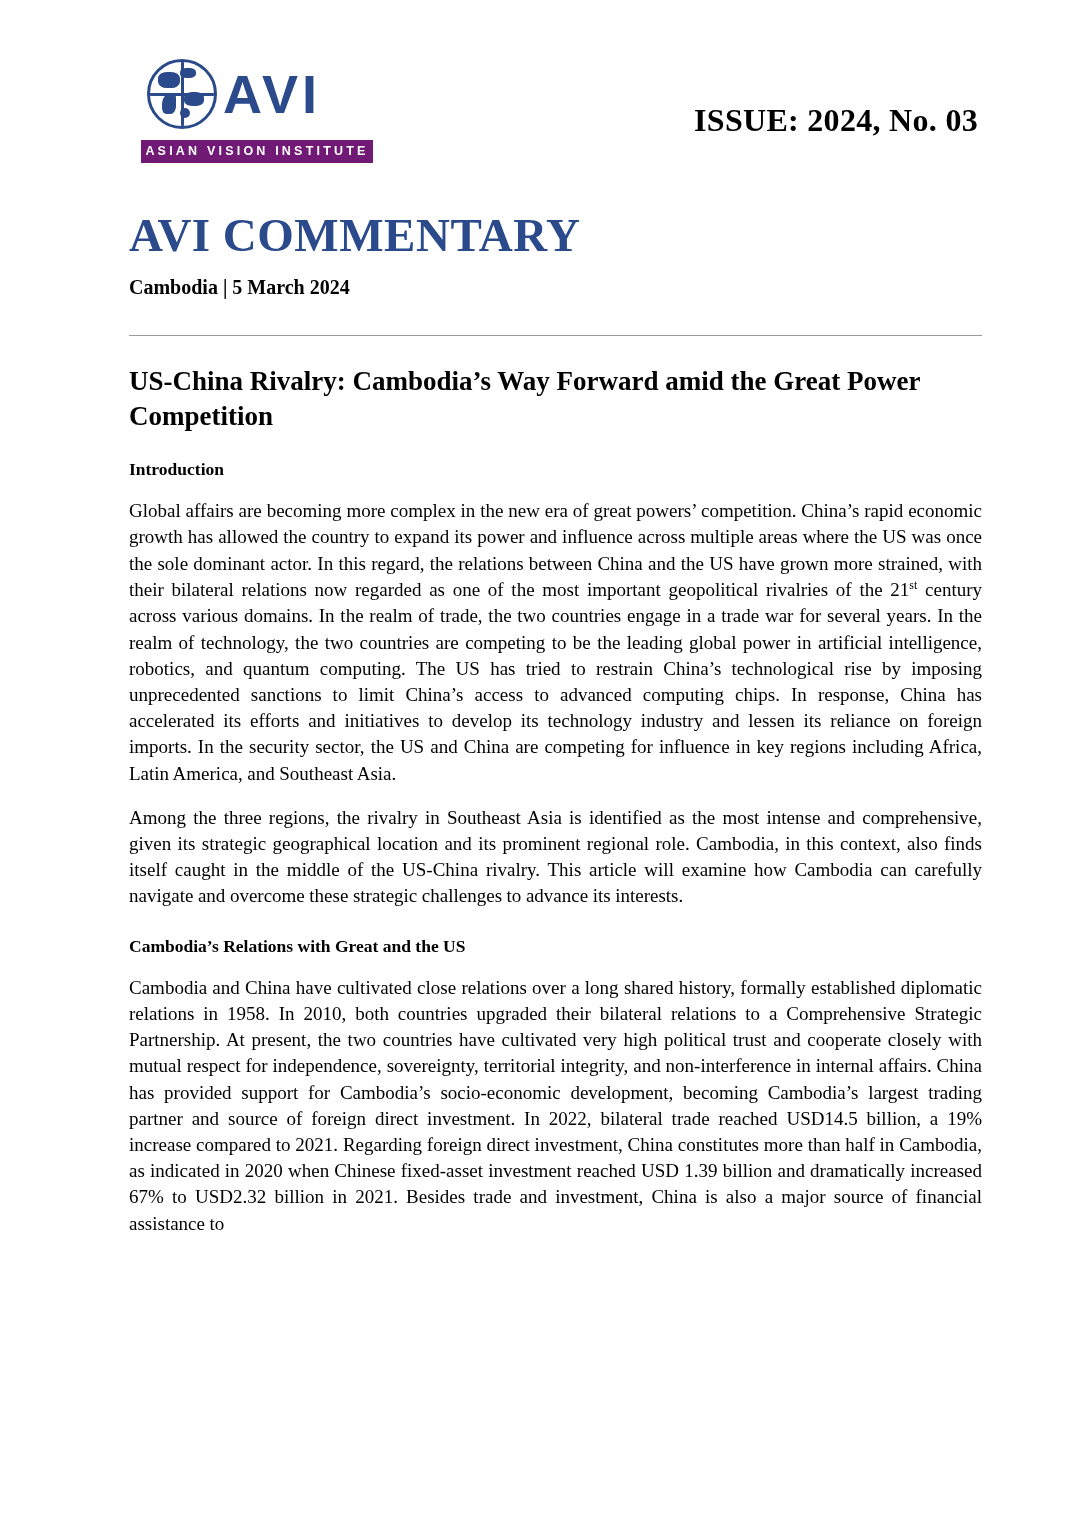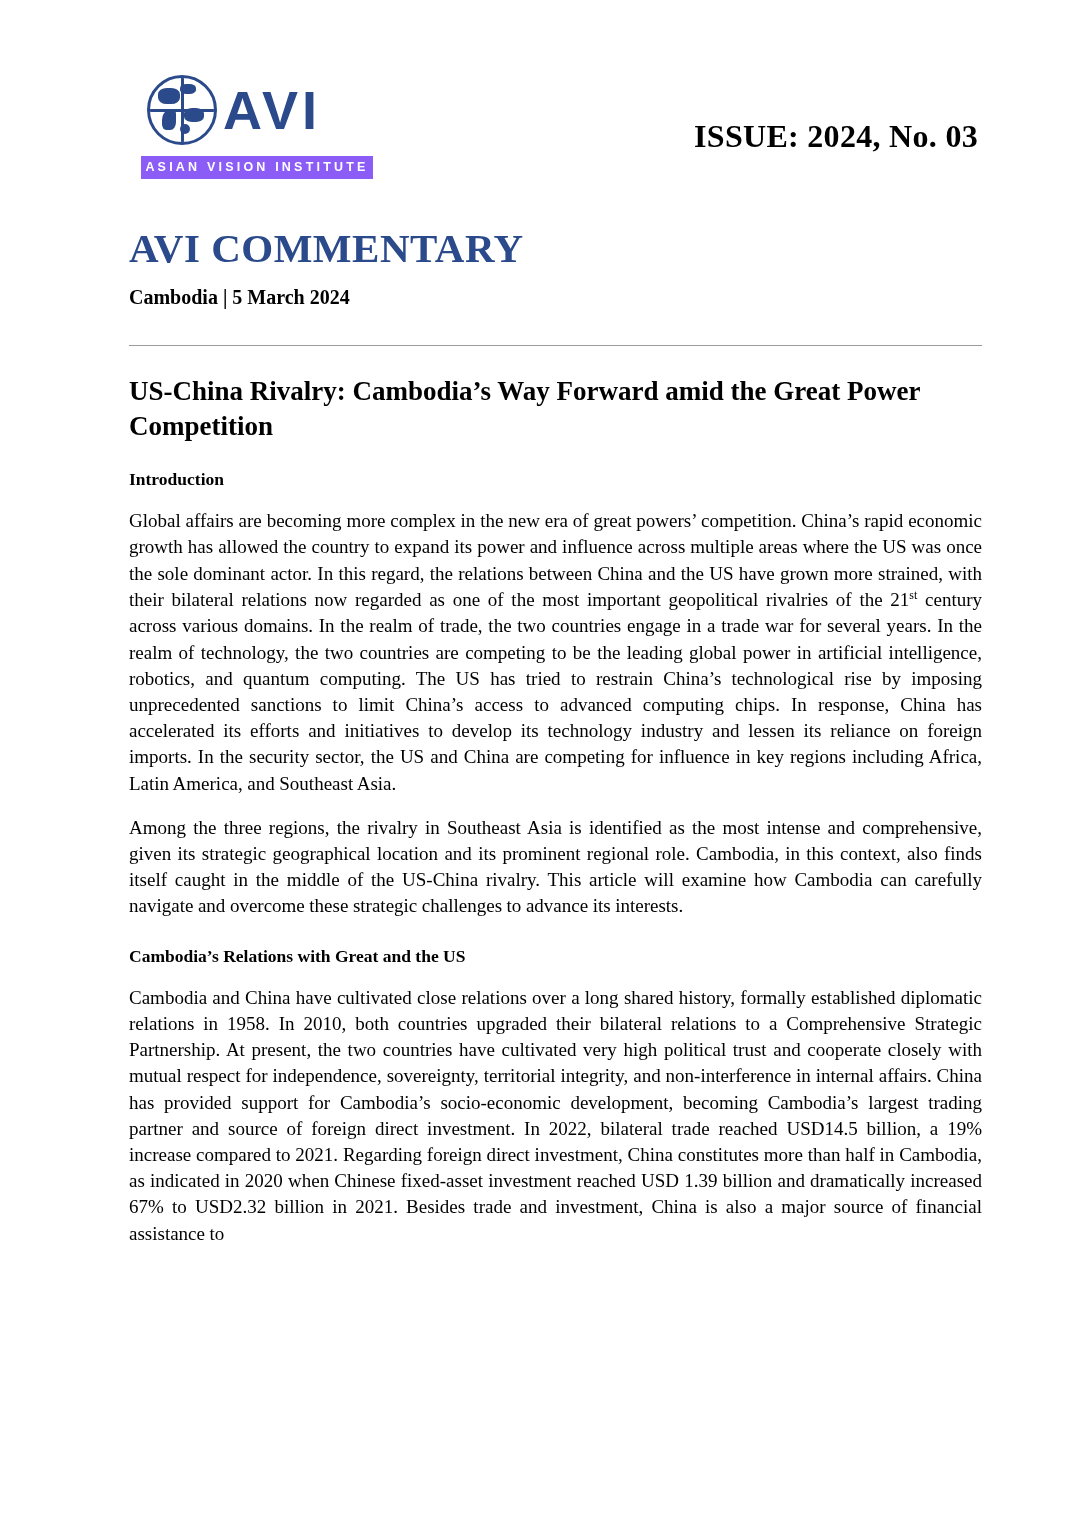--- a/index.html
+++ b/index.html
@@ -8,21 +8,21 @@
     background: #ffffff;
   }
   body {
     font-family: "Liberation Serif", "DejaVu Serif", serif;
     color: #000000;
   }
   .page {
     position: relative;
     width: 1091px;
     height: 1252px;
-    margin: 16px auto;
+    margin: 0 auto;
     background: #ffffff;
     box-sizing: border-box;
     padding: 0;
     overflow: hidden;
   }
   .content {
     position: absolute;
     left: 129px;
     top: 0;
     width: 853px;
@@ -91,41 +91,41 @@
   .logo-avi {
     font-family: "Liberation Sans", sans-serif;
     font-weight: bold;
     font-size: 54px;
     letter-spacing: 4px;
     color: #2b4a8b;
     line-height: 1;
   }
   .logo-bar {
     margin-top: 4px;
-    background: #8b5cf6;
+    background: #701a75;
     color: #ffffff;
     font-family: "Liberation Sans", sans-serif;
     font-size: 12.5px;
     letter-spacing: 3.2px;
     text-align: center;
     padding: 4px 0 5px 0;
     width: 232px;
     font-weight: bold;
   }
   .issue {
     position: absolute;
     right: 4px;
     top: 62px;
     font-size: 32px;
     font-weight: bold;
     letter-spacing: 0.3px;
   }
 
   .commentary-title {
-    font-size: 41px;
+    font-size: 47px;
     font-weight: bold;
     color: #2b4a8b;
     letter-spacing: 0.5px;
     margin: 18px 0 0 0;
     font-family: "Liberation Serif", serif;
   }
   .dateline {
     font-size: 20px;
     font-weight: bold;
     margin-top: 14px;

